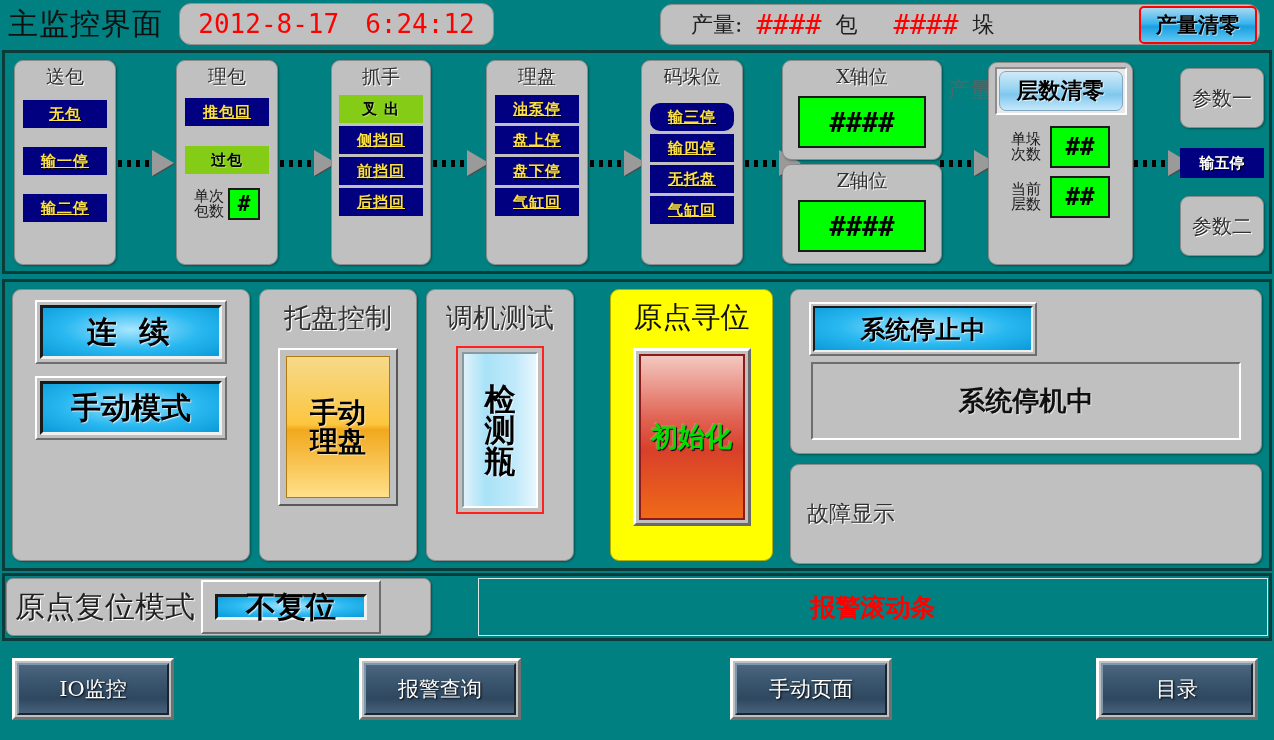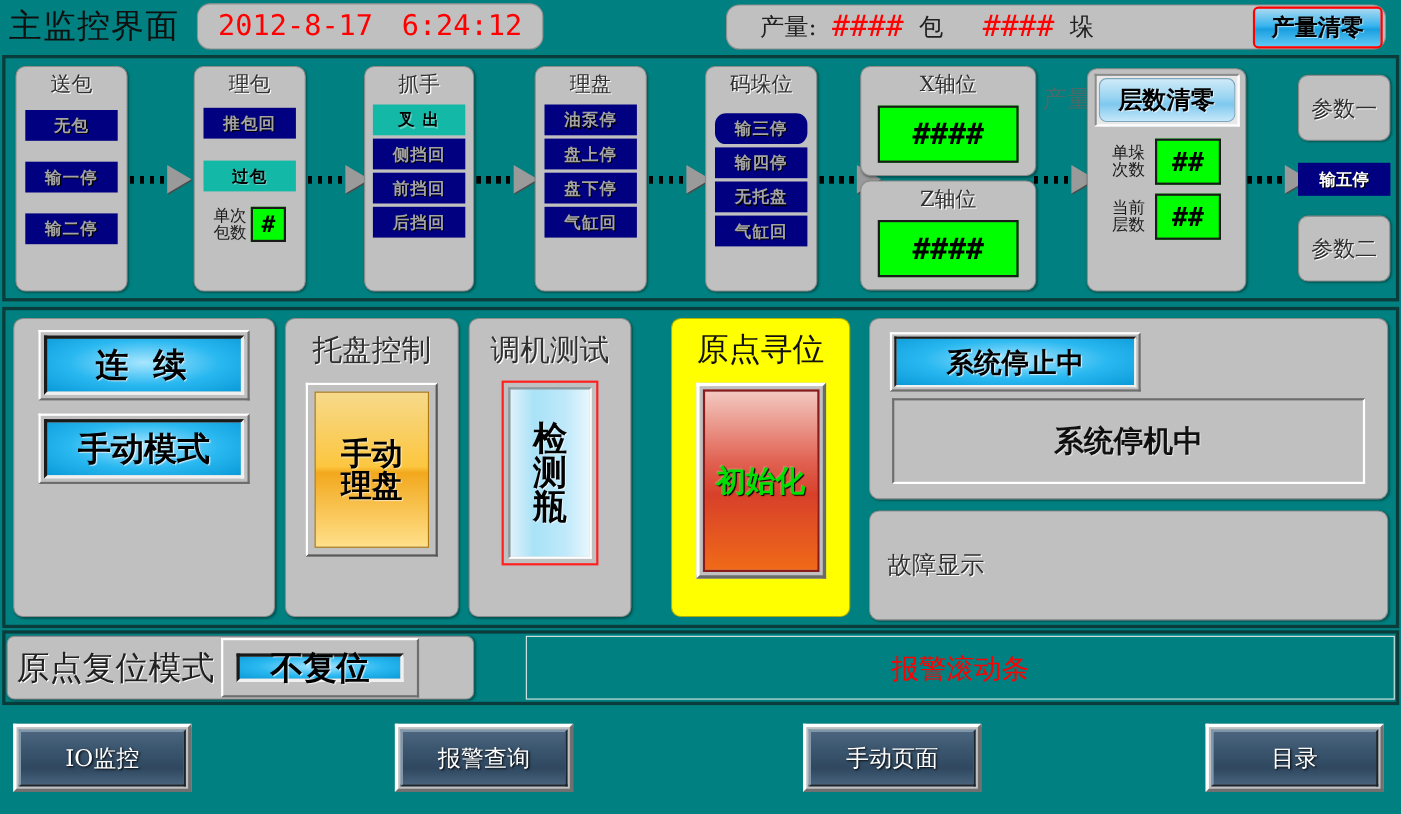--- a/index.html
+++ b/index.html
@@ -90,22 +90,22 @@
   }
 
   
   .lamp {
     margin: 3px auto;
     width: 84px; height: 28px;
     display: flex; align-items: center; justify-content: center;
     font-size: 15px; font-weight: bold; letter-spacing: 1px;
     font-family: "DejaVu Sans", "Liberation Sans", sans-serif;
   }
-  .lamp.blue  { background: #000080; color: #a3a3a3; text-shadow: 1px 1px 0 #000; }
-  .lamp.green { background: #14b8a6; color: #000000; text-shadow: 1px 1px 0 rgba(255,255,255,.35); }
+  .lamp.blue  { background: #000080; color: #fde047; text-shadow: 1px 1px 0 #000; text-decoration: underline; }
+  .lamp.green { background: #84cc16; color: #000000; text-shadow: 1px 1px 0 rgba(255,255,255,.35); }
 
   
   .numdisp {
     background: #00ff00;
     border: 2px solid #1a1a1a;
     display: flex; align-items: center; justify-content: center;
     font-family: "DejaVu Sans Mono", "Liberation Mono", monospace;
     color: #000; font-weight: bold;
   }
 
@@ -251,21 +251,21 @@
     text-shadow: 1px 1px 2px #000;
   }
 
   
   .alarm-bar {
     position: absolute; left: 478px; top: 578px;
     width: 790px; height: 58px;
     border: 1px solid #dfe8e8;
     background: #008080;
     display: flex; align-items: center; justify-content: center;
-    font-size: 25px; color: #ff0000; font-weight: normal;
+    font-size: 25px; color: #ff0000; font-weight: bold;
     font-family: "DejaVu Serif", "Liberation Serif", serif;
   }
 
   .lbl-2line {
     font-size: 15px; color: #1a1a1a; line-height: 1.0;
     font-family: "DejaVu Serif", "Liberation Serif", serif;
     text-align: center;
   }
   .ghost-text {
     position: absolute;

